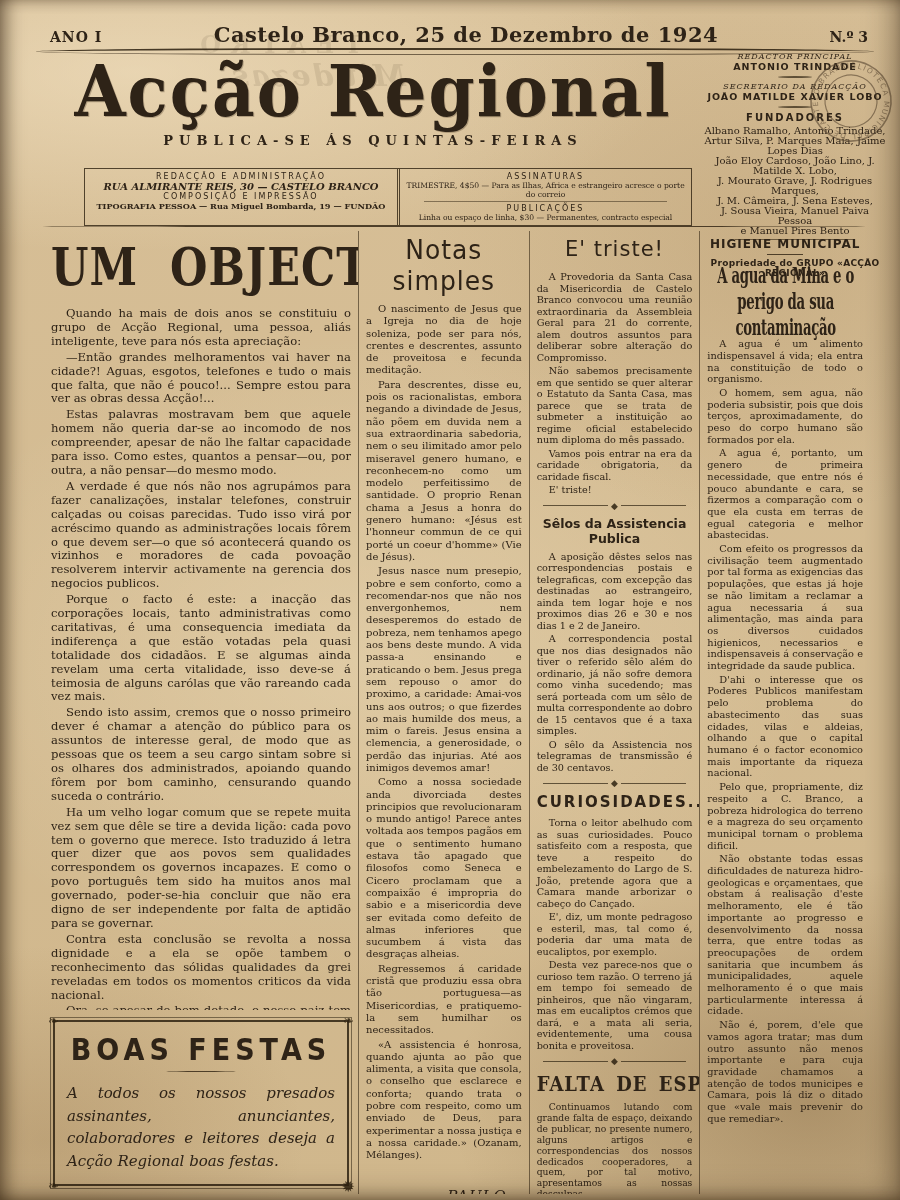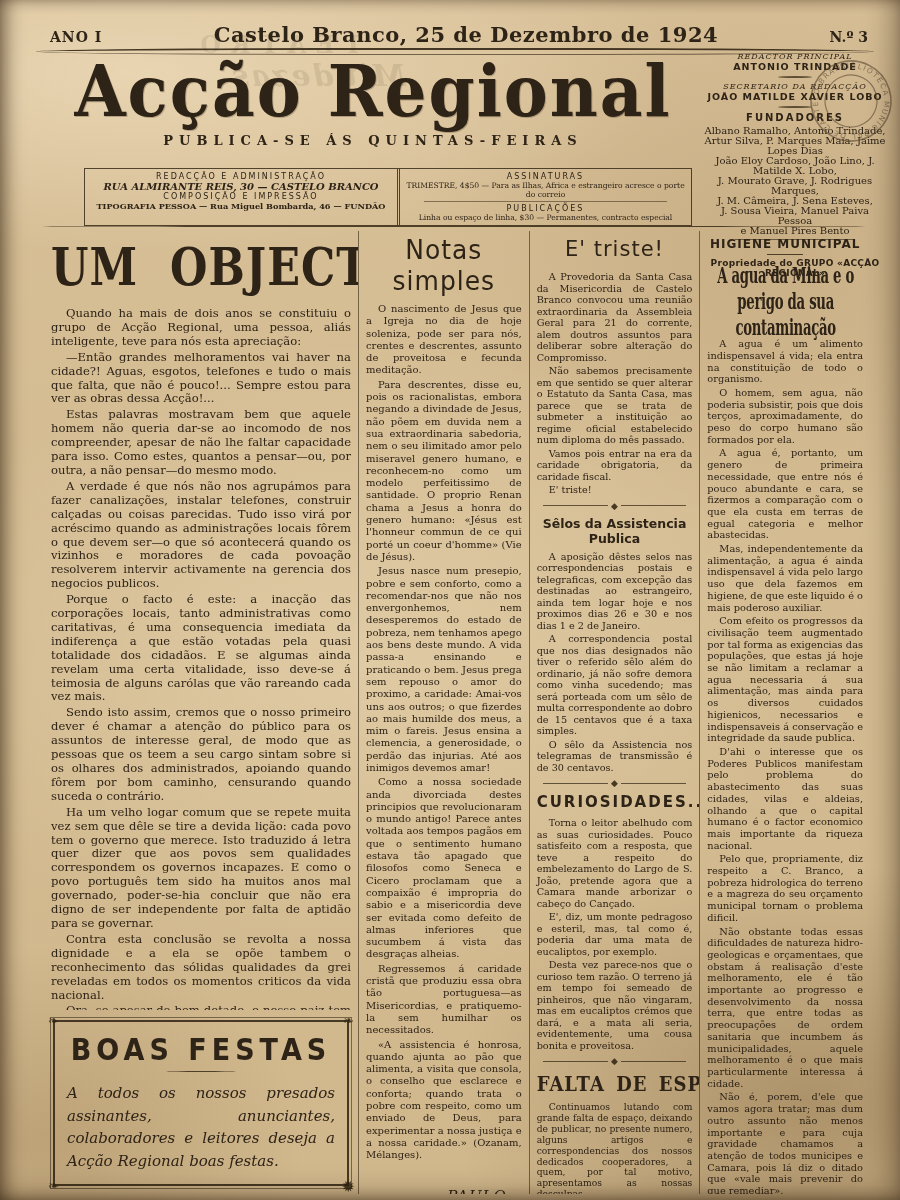--- a/index.html
+++ b/index.html
@@ -120,21 +120,21 @@
   <div class="masthead">
     <div class="masthead-title">Acção Regional</div>
   </div>
   <div class="subtitle">PUBLICA-SE ÁS QUINTAS-FEIRAS</div>
 
   <div class="infoboxes">
     <div class="ibox left">
       <div class="lbl">REDACÇÃO E ADMINISTRAÇÃO</div>
       <div class="val">RUA ALMIRANTE REIS, 30 — CASTELO BRANCO</div>
       <div class="lbl">COMPOSIÇÃO E IMPRESSÃO</div>
-      <div class="val2">TIPOGRAFIA PESSOA — Rua Miguel Bombarda, 46 — FUNDÃO</div>
+      <div class="val2">TIPOGRAFIA PESSOA — Rua Miguel Bombarda, 19 — FUNDÃO</div>
     </div>
     <div class="ibox right">
       <div class="lbl">ASSINATURAS</div>
       <div class="tiny">TRIMESTRE, 4$50 — Para as Ilhas, Africa e estrangeiro acresce o porte do correio</div>
       <div class="sepline"></div>
       <div class="lbl">PUBLICAÇÕES</div>
       <div class="tiny">Linha ou espaço de linha, $30 — Permanentes, contracto especial</div>
     </div>
   </div>
 
@@ -251,21 +251,20 @@
     </div>
 
     <div class="col col4">
       <div class="kicker">HIGIENE MUNICIPAL</div>
       <div class="kicker-rule"></div>
       <div class="h-higiene">A agua da Mina e o perigo da sua contaminação</div>
       <div>
           <p>A agua é um alimento indispensavel á vida; ela entra na constituição de todo o organismo.</p>
           <p>O homem, sem agua, não poderia subsistir, pois que dois terços, aproximadamente, do peso do corpo humano são formados por ela.</p>
           <p>A agua é, portanto, um genero de primeira necessidade, que entre nós é pouco abundante e cara, se fizermos a comparação com o que ela custa em terras de egual categoria e melhor abastecidas.</p>
-          <p>Mas, independentemente da alimentação, a agua é ainda indispensavel á vida pelo largo uso que dela fazemos em higiene, de que este liquido é o mais poderoso auxiliar.</p>
           <p>Com efeito os progressos da civilisação teem augmentado por tal forma as exigencias das populações, que estas já hoje se não limitam a reclamar a agua necessaria á sua alimentação, mas ainda para os diversos cuidados higienicos, necessarios e indispensaveis á conservação e integridade da saude publica.</p>
           <p>D'ahi o interesse que os Poderes Publicos manifestam pelo problema do abastecimento das suas cidades, vilas e aldeias, olhando a que o capital humano é o factor economico mais importante da riqueza nacional.</p>
           <p>Pelo que, propriamente, diz respeito a C. Branco, a pobreza hidrologica do terreno e a magreza do seu orçamento municipal tornam o problema dificil.</p>
           <p>Não obstante todas essas dificuldades de natureza hidro-geologicas e orçamentaes, que obstam á realisação d'este melhoramento, ele é tão importante ao progresso e desenvolvimento da nossa terra, que entre todas as preocupações de ordem sanitaria que incumbem ás municipalidades, aquele melhoramento é o que mais particularmente interessa á cidade.</p>
           <p>Não é, porem, d'ele que vamos agora tratar; mas dum outro assunto não menos importante e para cuja gravidade chamamos a atenção de todos municipes e Camara, pois lá diz o ditado que «vale mais prevenir do que remediar».</p>
         </div>
 
     </div>
 
   </div>

